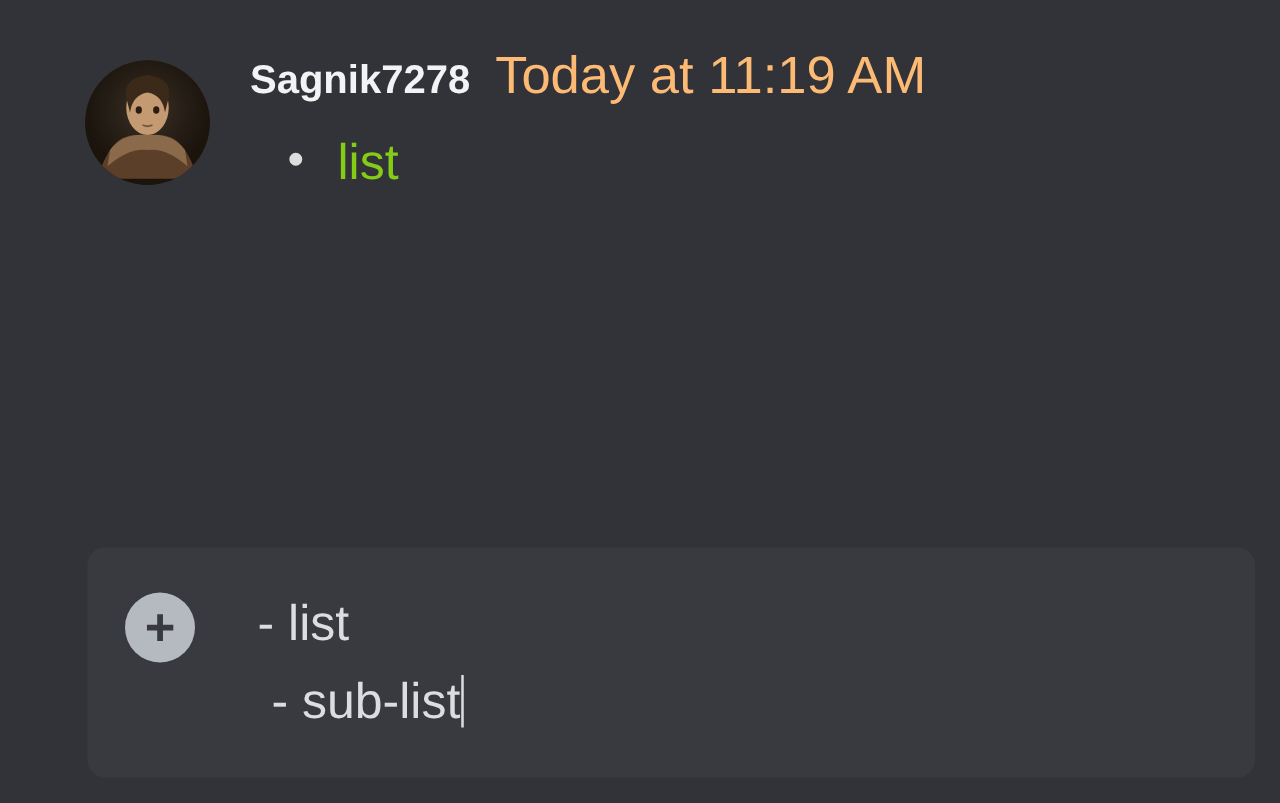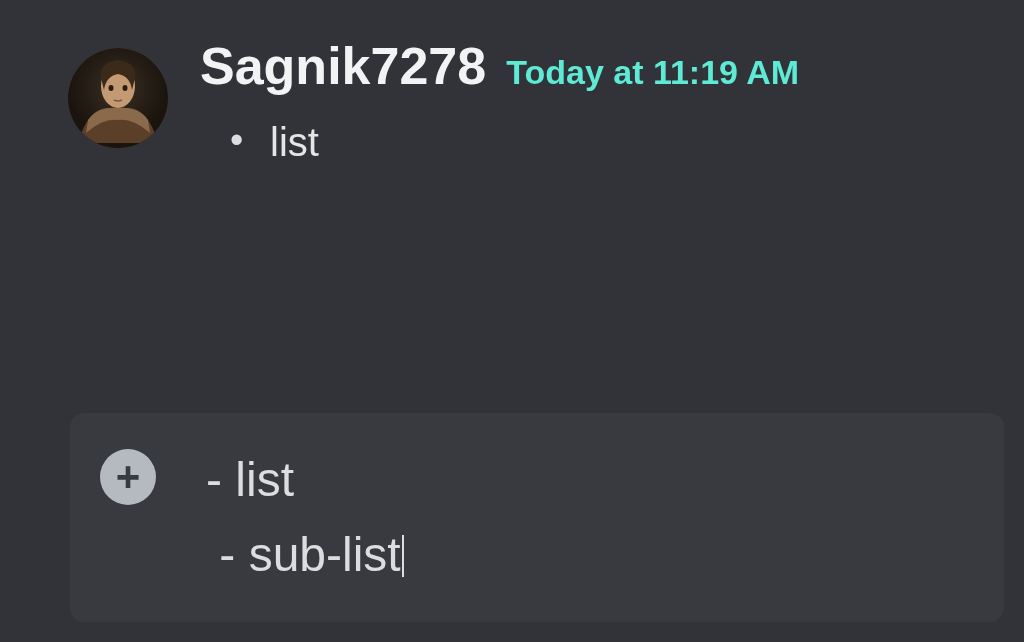--- a/index.html
+++ b/index.html
@@ -44,32 +44,32 @@
       padding-top: 8px;
     }
     .message-header {
       display: flex;
       align-items: baseline;
       gap: 20px;
       margin-bottom: 18px;
     }
     .username {
       font-weight: 600;
-      font-size: 52px;
+      font-size: 32px;
       color: #f2f3f5;
       cursor: pointer;
     }
     .timestamp {
-      font-size: 34px;
-      color: #5eead4;
-      font-weight: 700;
+      font-size: 42px;
+      color: #fdba74;
+      font-weight: 400;
     }
     .message-body {
       font-size: 40px;
-      color: #e5e5e5;
+      color: #84cc16;
       line-height: 1.4;
     }
     .bullet-list {
       list-style: none;
       padding-left: 30px;
     }
     .bullet-list li {
       position: relative;
       padding-left: 40px;
       margin-bottom: 8px;
@@ -118,21 +118,21 @@
       flex-shrink: 0;
       margin-top: 6px;
     }
     .add-btn-inner {
       font-size: 42px;
       font-weight: 600;
       color: #383a40;
       line-height: 1;
     }
     .input-text {
-      font-size: 48px;
+      font-size: 40px;
       color: #dcddde;
       line-height: 1.55;
       white-space: pre;
       cursor: text;
       flex: 1;
       position: relative;
       padding-left: 20px;
     }
     .caret {
       display: inline-block;

